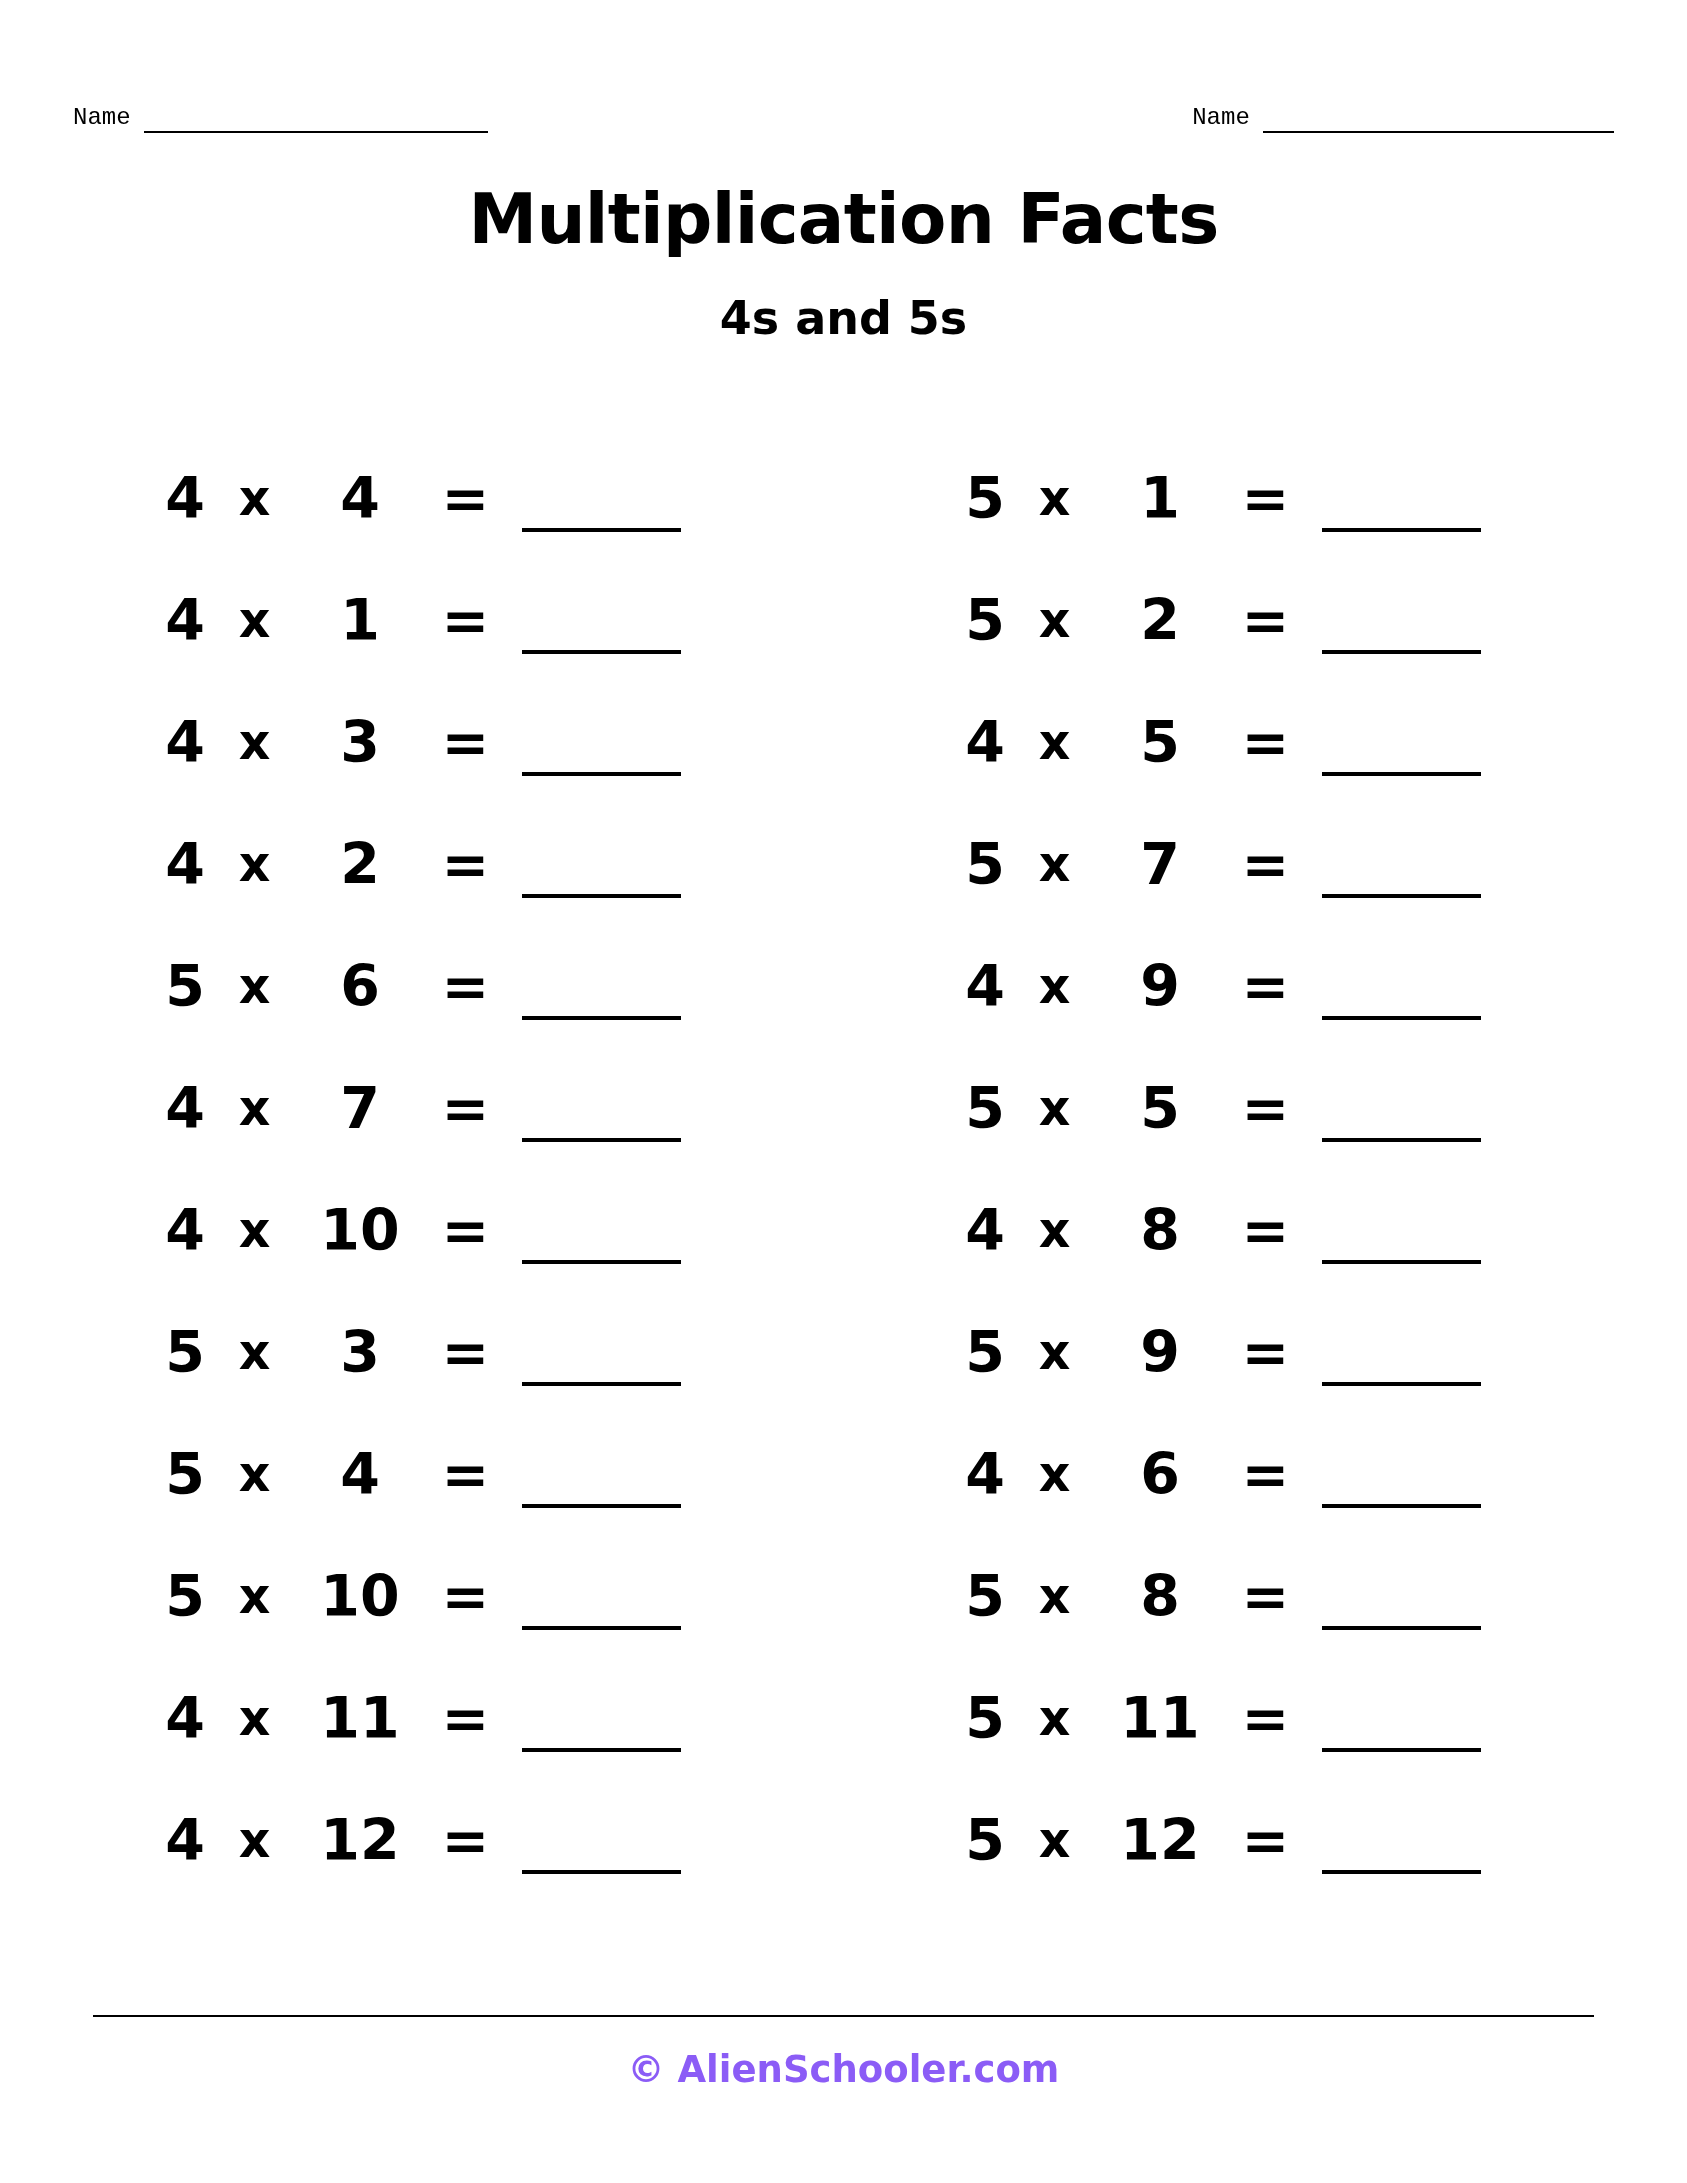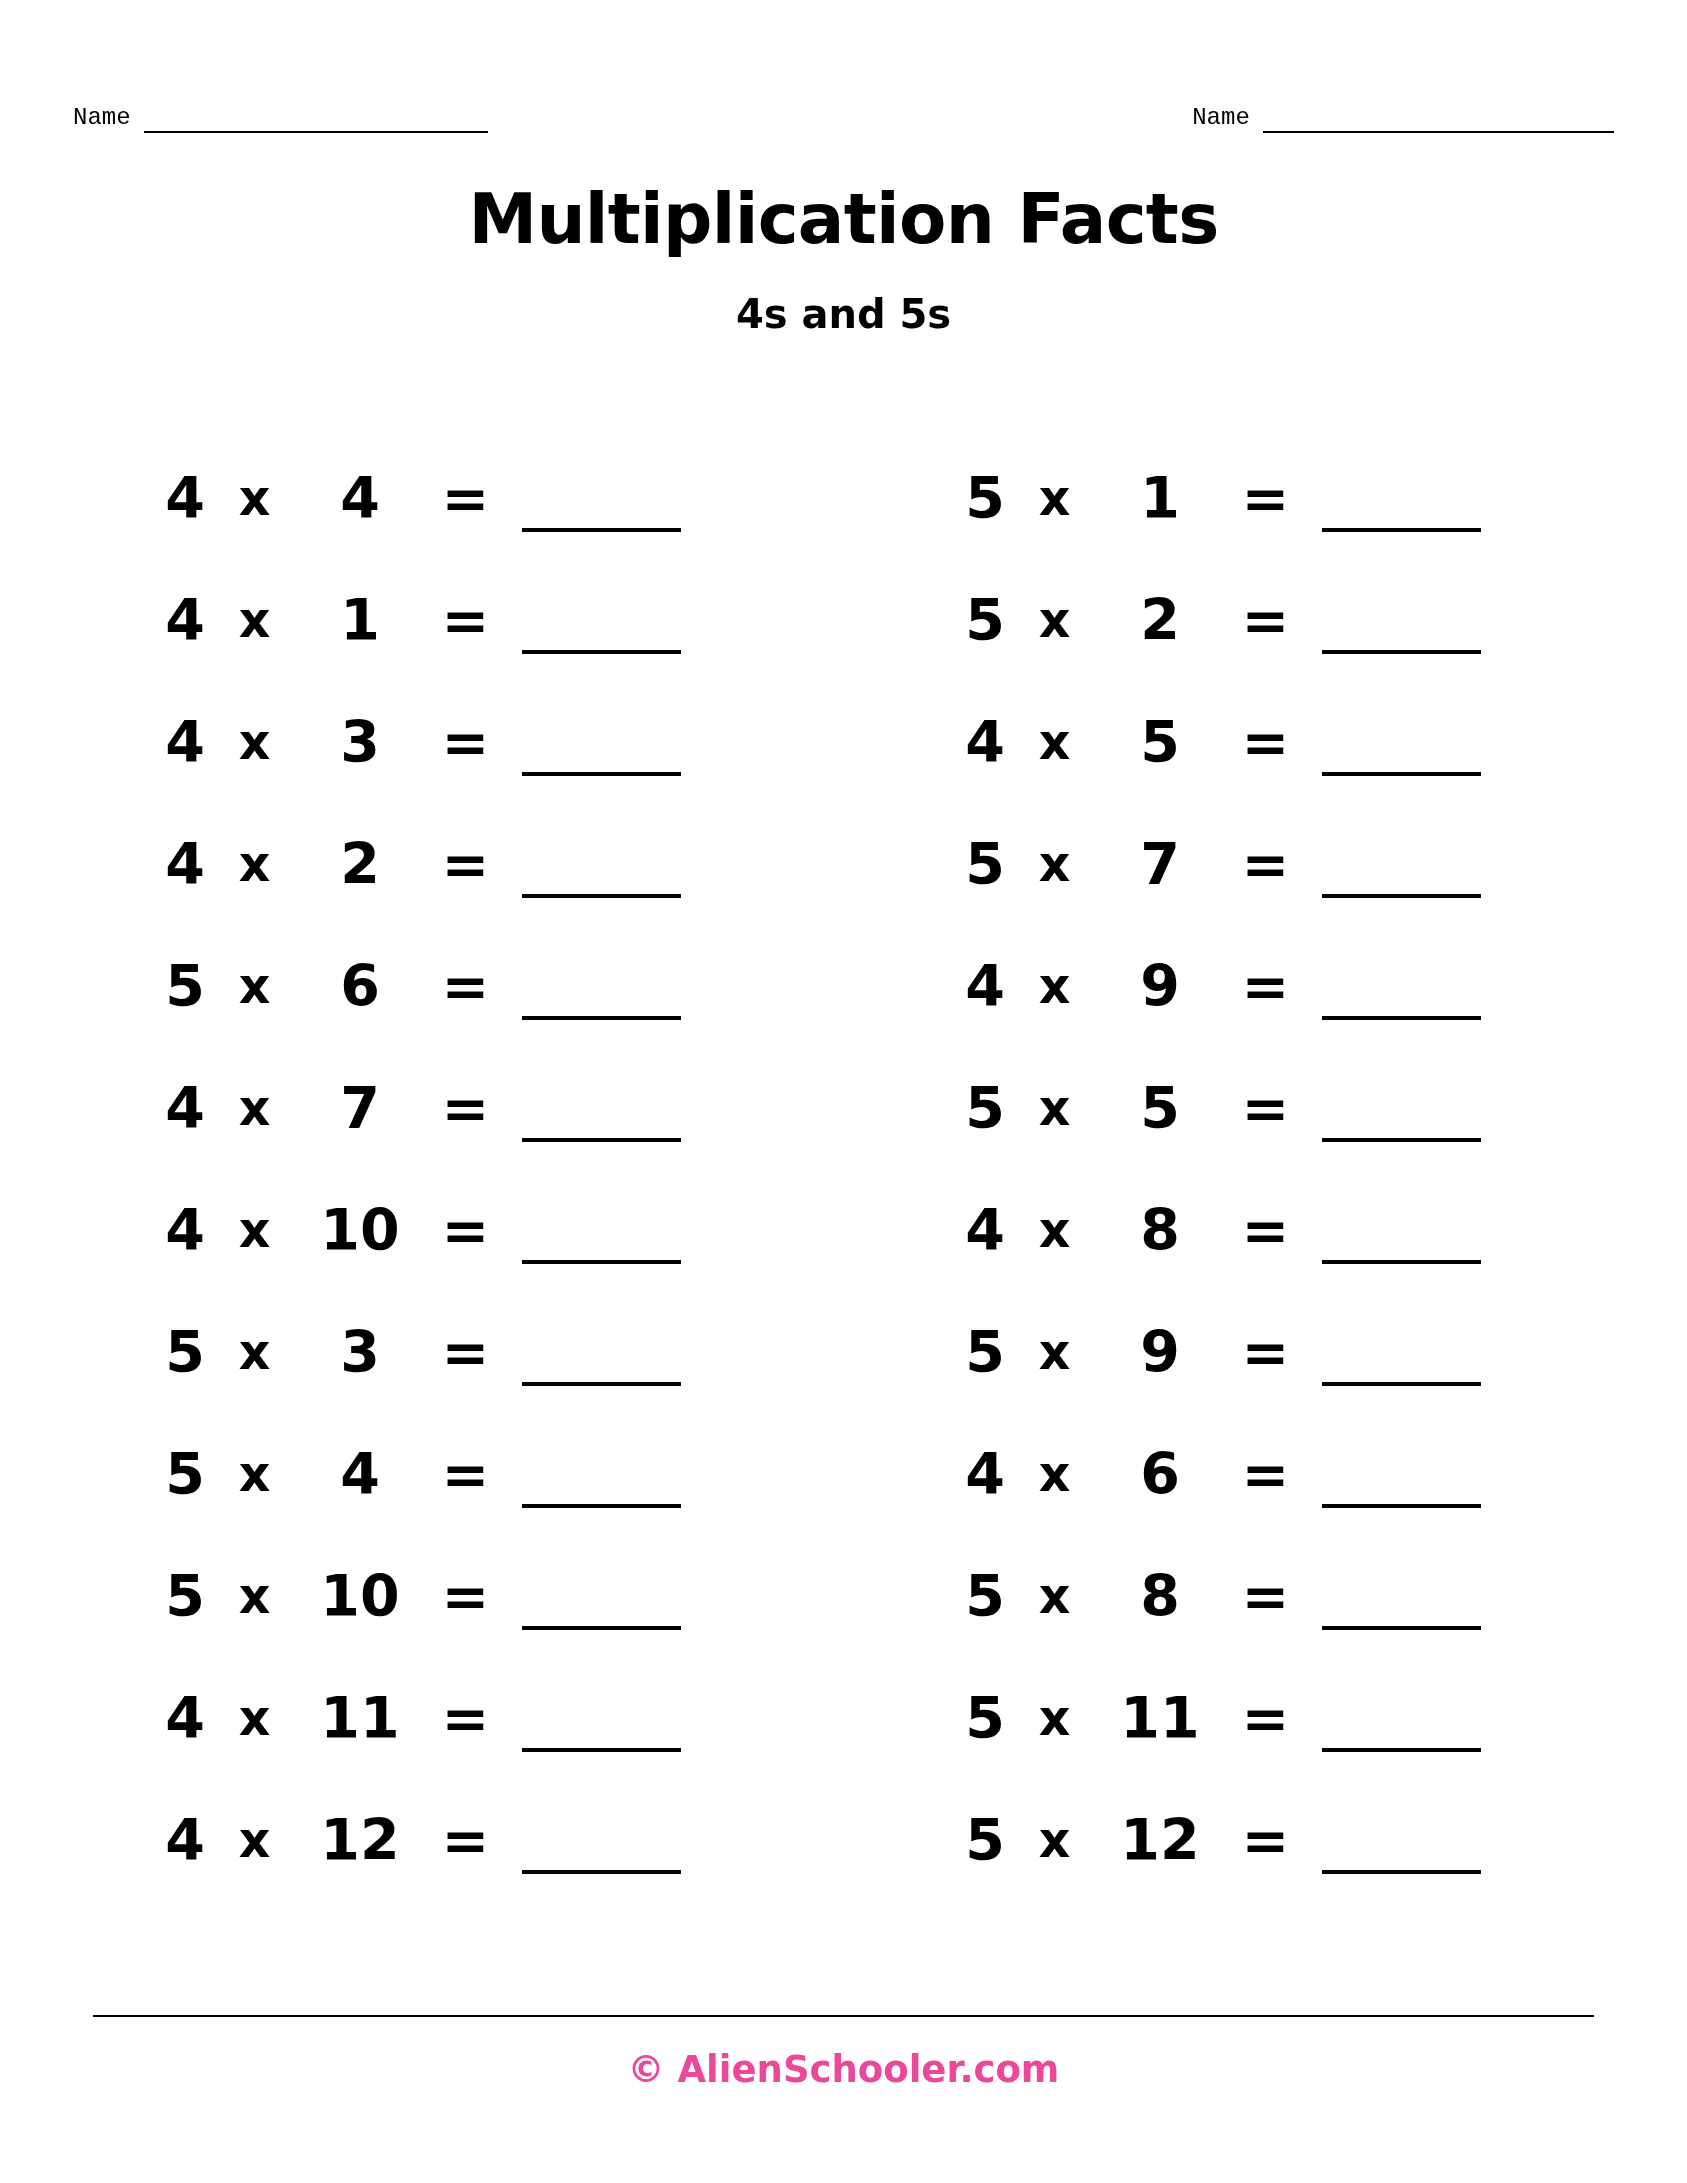--- a/index.html
+++ b/index.html
@@ -65,21 +65,21 @@
     color: #000000;
   }
   .subtitle {
     position: absolute;
     top: 291px;
     left: 0;
     width: 100%;
     text-align: center;
     font-family: "DejaVu Sans", sans-serif;
     font-weight: bold;
-    font-size: 40px;
+    font-size: 46px;
     color: #000000;
   }
 
   
   .problems {
     position: absolute;
     top: 437px;
     left: 73px;
     right: 73px;
     display: flex;
@@ -134,21 +134,21 @@
   }
   .footer-text {
     position: absolute;
     top: 2048px;
     left: 0;
     width: 100%;
     text-align: center;
     font-family: "DejaVu Sans", sans-serif;
     font-weight: bold;
     font-size: 37px;
-    color: #ec4899;
+    color: #8b5cf6;
   }
 </style>
 </head>
 <body>
 
 <div class="page">
 
   <div class="headerrow">
     <div class="field">
       <span class="field-label">Name</span>

